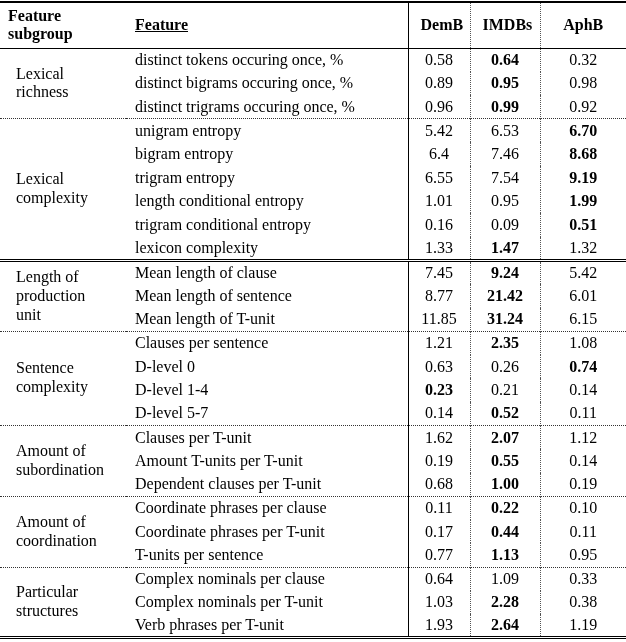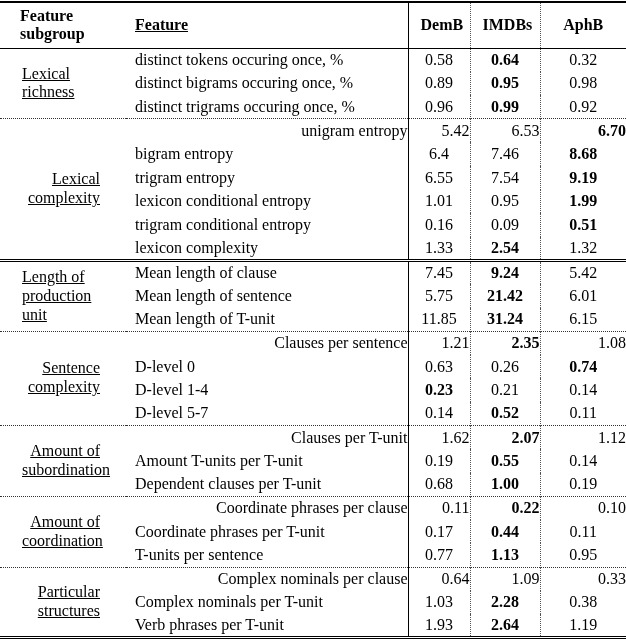--- a/index.html
+++ b/index.html
@@ -18,43 +18,42 @@
     border-bottom: 3px double #000;
   }
   thead th {
     height: 46px;
     font-size: 16px;
     font-weight: bold;
     vertical-align: middle;
     border-bottom: 1px solid #000;
     text-align: left;
   }
-  th.h-sub   { padding-left: 20px; padding-right: 26px; line-height: 1.15; }
+  th.h-sub   { padding-left: 8px; padding-right: 26px; line-height: 1.15; }
   th.h-feat  { padding-left: 9px; border-right: 1px solid #000; text-decoration: underline; }
   th.h-num   { text-align: center; padding: 12px; }
   tbody td {
     height: 23.6px;
     font-size: 16px;
     vertical-align: middle;
   }
   td.subgroup {
-    padding-left: 22px;
+    padding-left: 16px;
     padding-right: 26px;
     line-height: 1.18;
-    text-decoration: underline;
   }
   td.feature {
     padding-left: 9px;
     border-right: 1px solid #000;
     white-space: nowrap;
   }
   td.num { text-align: center; }
   .vdot  { border-right: 1px dotted #555; }
   .b     { font-weight: bold; }
-  tr.sep-dotted > td { border-top: 1px dotted #333; text-align: right; }
+  tr.sep-dotted > td { border-top: 1px dotted #333; }
   tr.sep-double > td { border-top: 3px double #000; margin-left: 16px; }
 </style>
 </head>
 <body>
 
 <table>
   <colgroup>
     <col style="width:126px">
     <col style="width:282px">
     <col style="width:62px">
@@ -103,47 +102,47 @@
         <td class="num vdot">7.46</td>
         <td class="num b">8.68</td>
       </tr>
       <tr>
         <td class="feature">trigram entropy</td>
         <td class="num vdot">6.55</td>
         <td class="num vdot">7.54</td>
         <td class="num b">9.19</td>
       </tr>
       <tr>
-        <td class="feature">lexicon conditional entropy</td>
+        <td class="feature">length conditional entropy</td>
         <td class="num vdot">1.01</td>
         <td class="num vdot">0.95</td>
         <td class="num b">1.99</td>
       </tr>
       <tr>
         <td class="feature">trigram conditional entropy</td>
         <td class="num vdot">0.16</td>
         <td class="num vdot">0.09</td>
         <td class="num b">0.51</td>
       </tr>
       <tr>
         <td class="feature">lexicon complexity</td>
         <td class="num vdot">1.33</td>
-        <td class="num vdot b">2.54</td>
+        <td class="num vdot b">1.47</td>
         <td class="num">1.32</td>
       </tr>
       <tr class="sep-double">
         <td class="subgroup" rowspan="3">Length of production unit</td>
         <td class="feature">Mean length of clause</td>
         <td class="num vdot">7.45</td>
         <td class="num vdot b">9.24</td>
         <td class="num">5.42</td>
       </tr>
       <tr>
         <td class="feature">Mean length of sentence</td>
-        <td class="num vdot">5.75</td>
+        <td class="num vdot">8.77</td>
         <td class="num vdot b">21.42</td>
         <td class="num">6.01</td>
       </tr>
       <tr>
         <td class="feature">Mean length of T-unit</td>
         <td class="num vdot">11.85</td>
         <td class="num vdot b">31.24</td>
         <td class="num">6.15</td>
       </tr>
       <tr class="sep-dotted">

